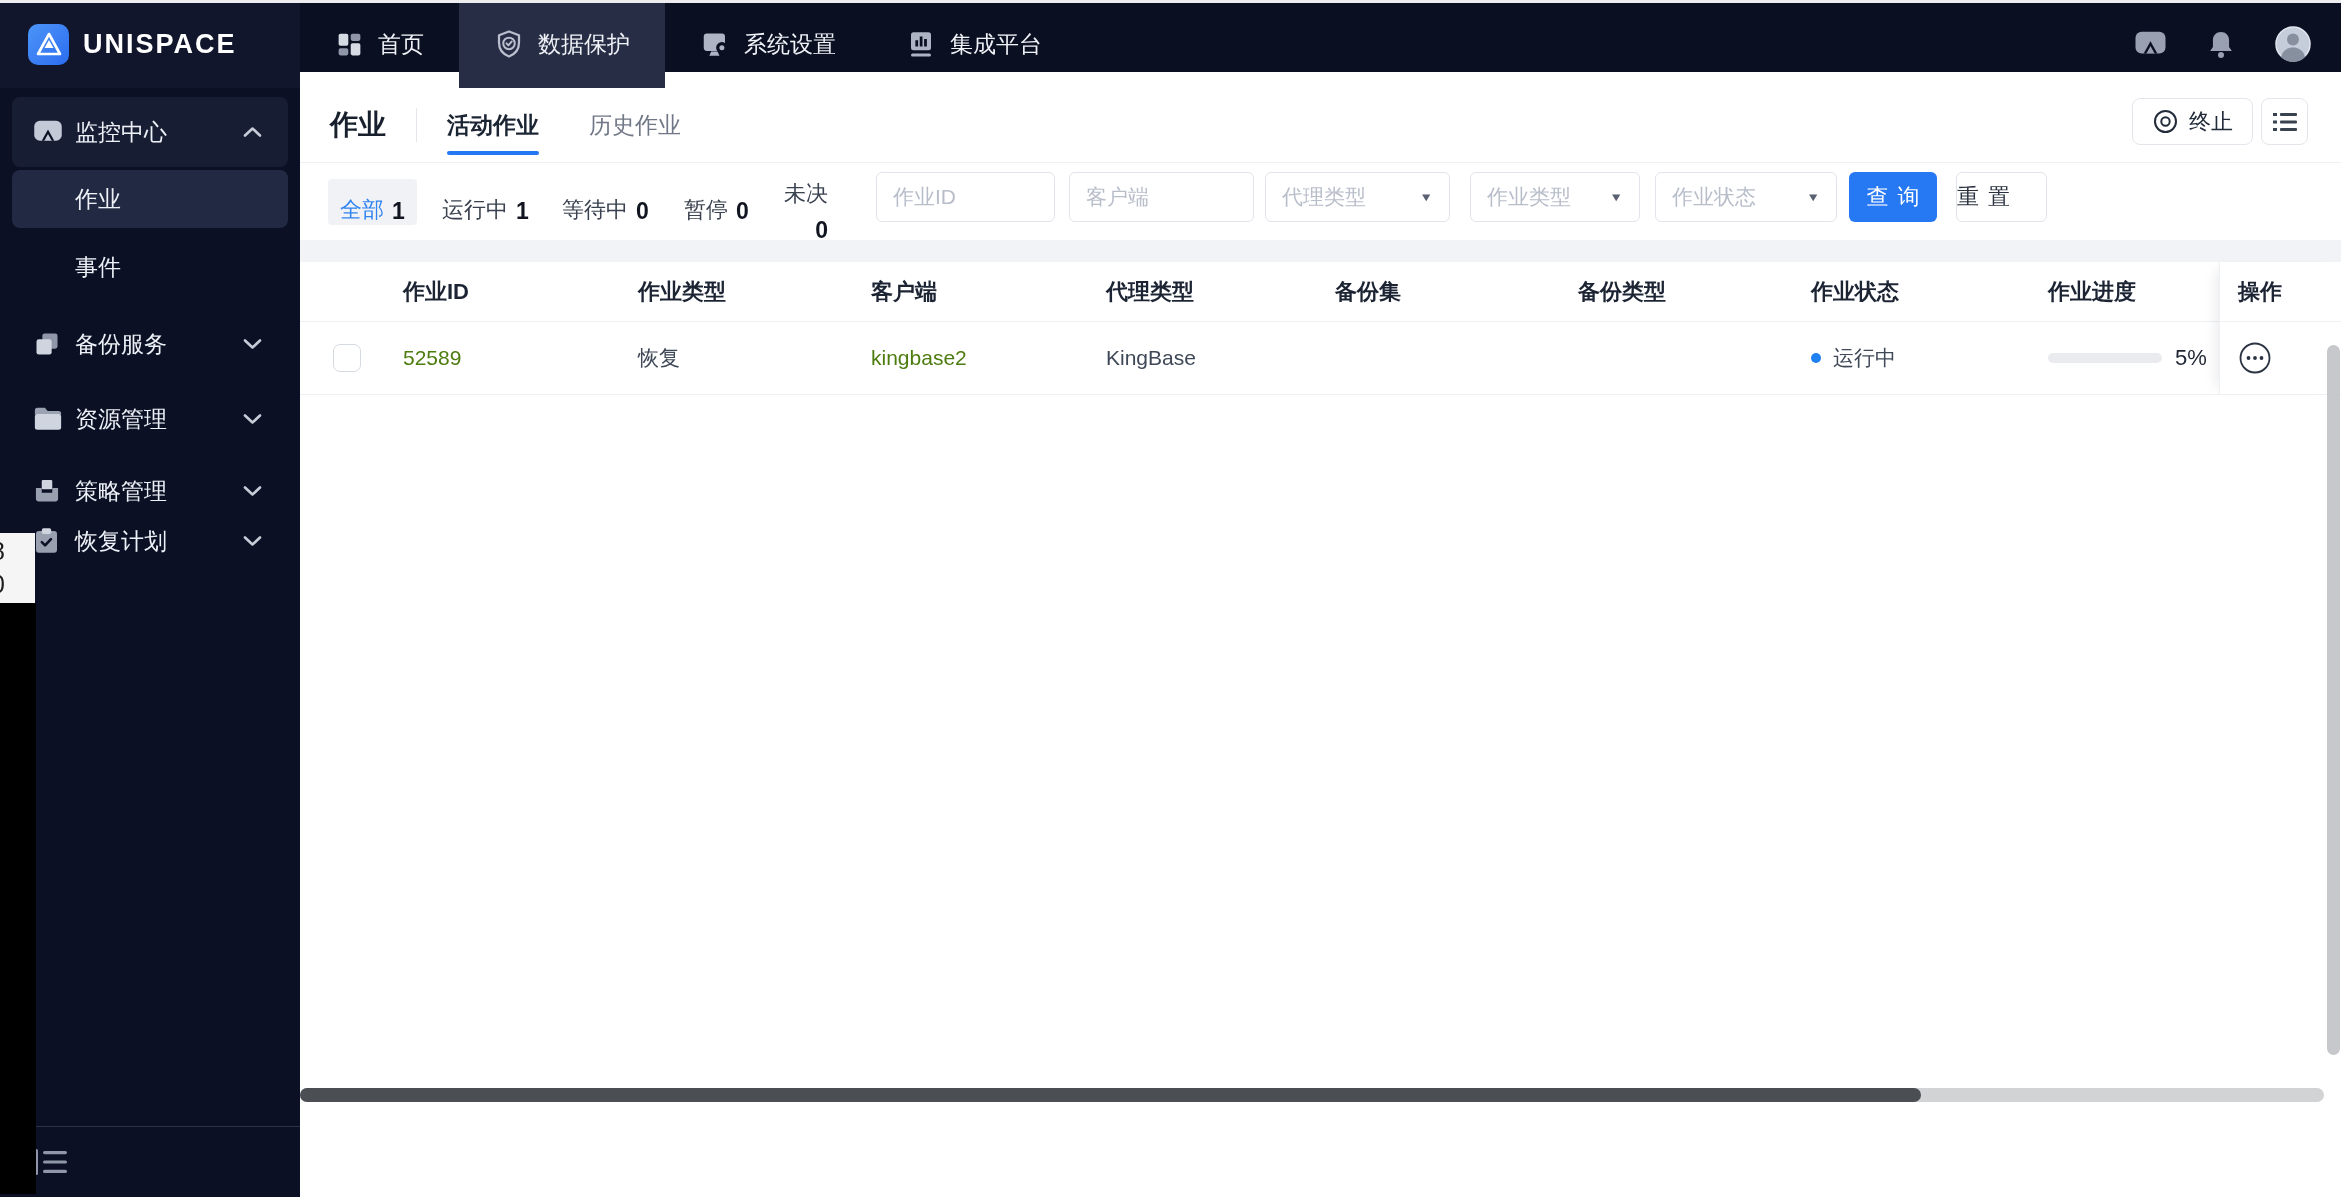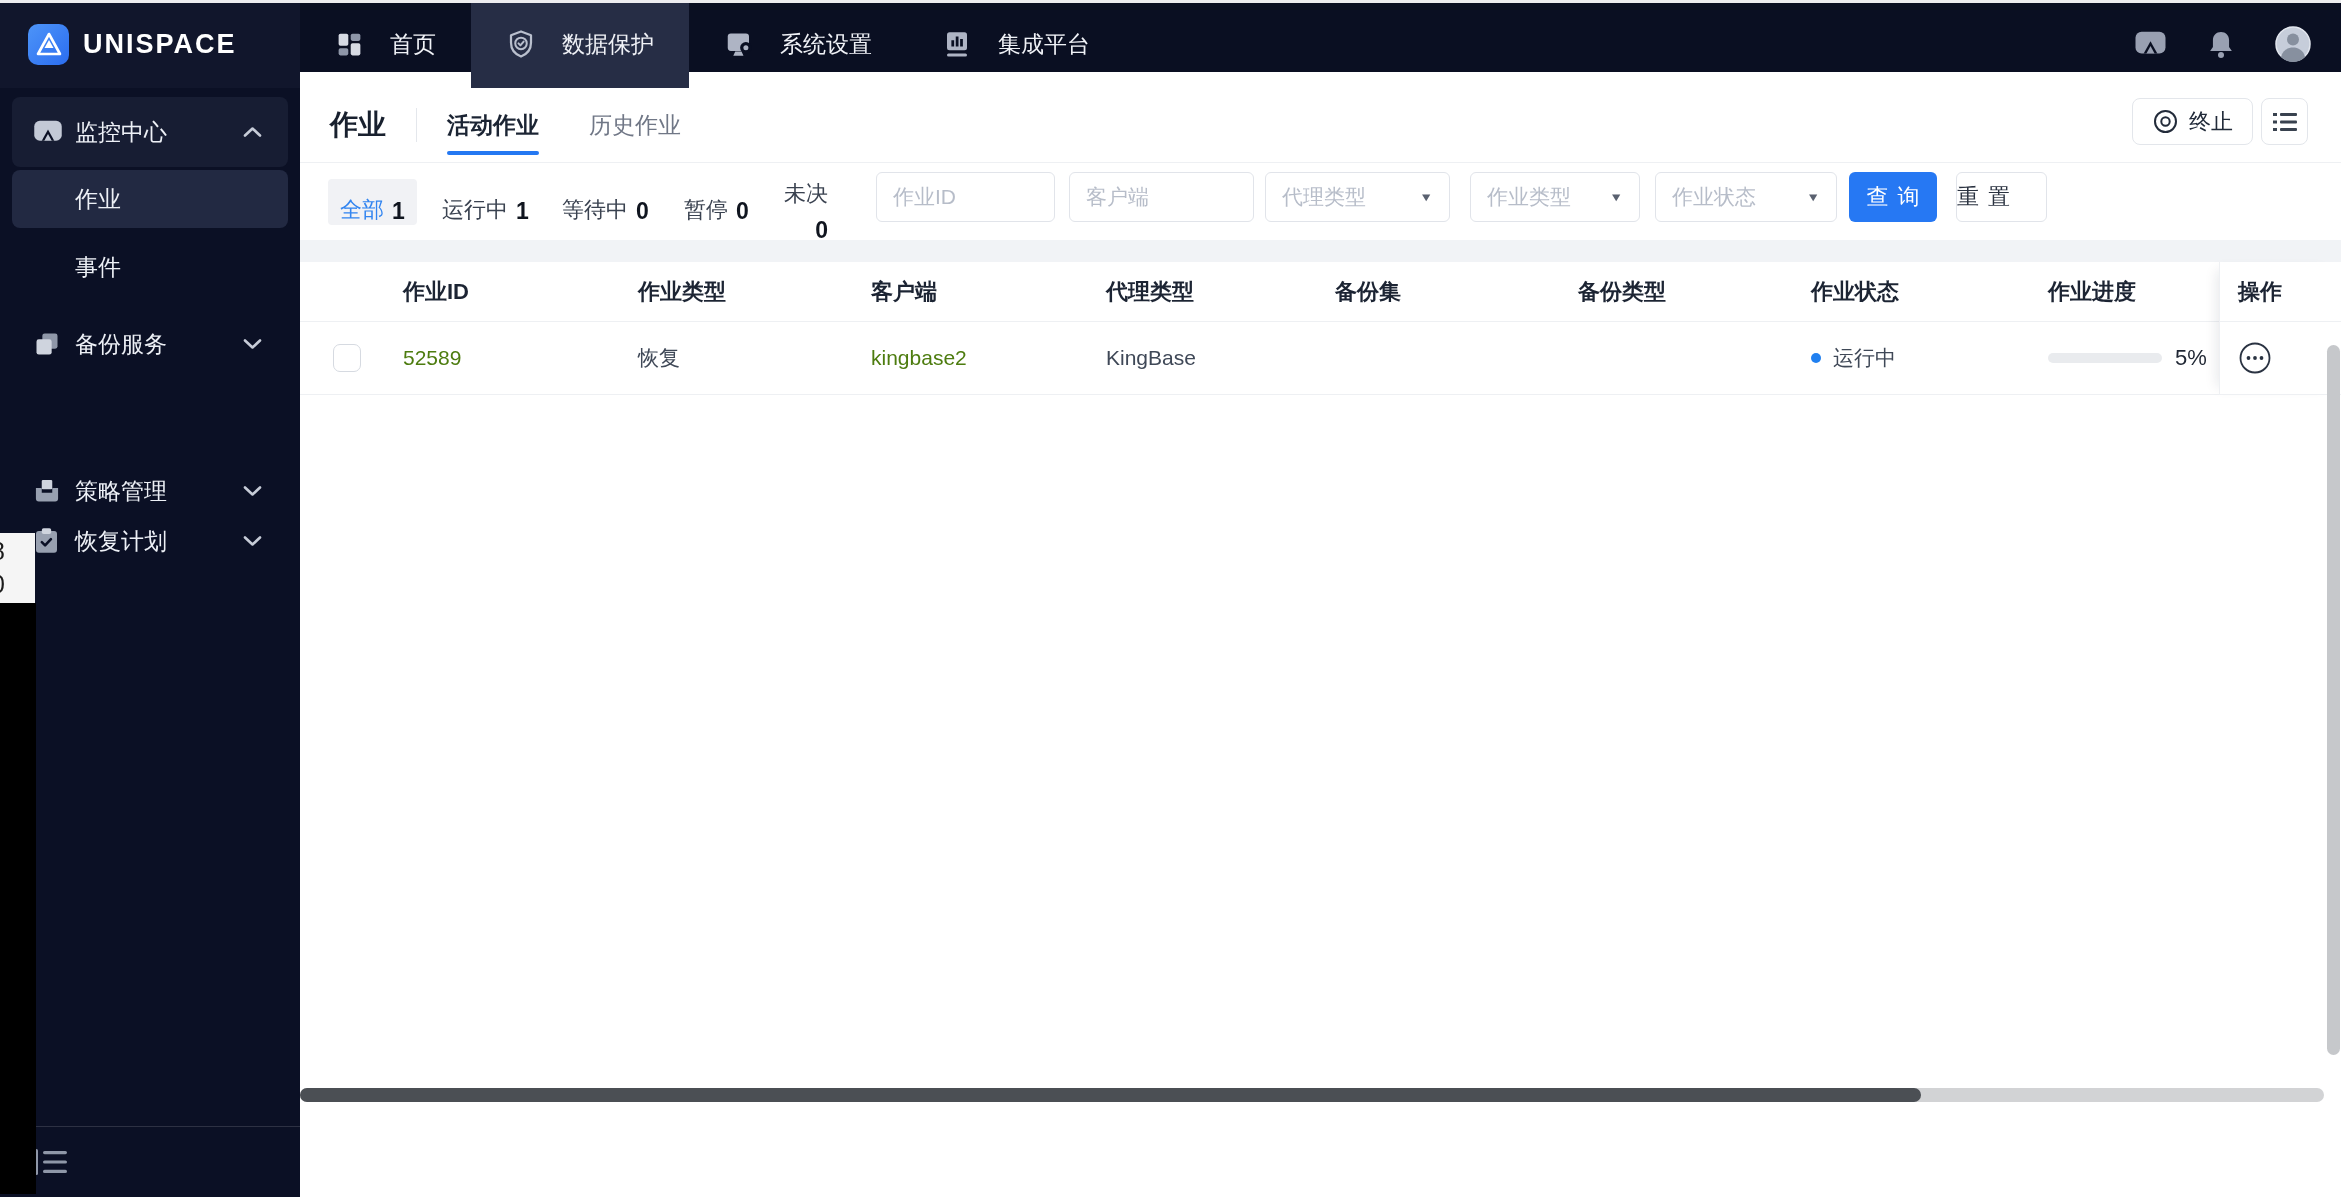--- a/index.html
+++ b/index.html
@@ -7,21 +7,21 @@
   body { font-family: "Liberation Sans", "DejaVu Sans", sans-serif; background:#fff; overflow:hidden; }
   .page { position:relative; width:2341px; height:1197px; background:#fff; overflow:hidden; }
   .top-edge { position:absolute; left:0; top:0; width:2341px; height:3px; background:#ededf0; z-index:60; }
 
   
   .topbar { position:absolute; left:0; top:0; width:2341px; height:72px; background:#0a0f22; z-index:30; }
   .logo-block { position:absolute; left:0; top:0; width:300px; height:88px; background:#11162c; display:flex; align-items:center; padding-left:28px; }
   .logo-badge { width:41px; height:41px; border-radius:10px; background:linear-gradient(135deg,#4d94f8,#2b6df0); display:flex; align-items:center; justify-content:center; }
   .logo-text { color:#fff; font-size:27px; font-weight:700; letter-spacing:2px; margin-left:14px; }
   .nav-items { position:absolute; left:300px; top:0; height:88px; display:flex; }
-  .nav-item { height:88px; display:flex; align-items:center; padding:0 35px; color:#f0f2f7; font-size:23px; cursor:pointer;gap:12px; }
+  .nav-item { height:88px; display:flex; align-items:center; padding:0 35px; color:#f0f2f7; font-size:23px; cursor:pointer; }
   .nav-item.active { background:#262d45; }
   .nav-item svg { margin-right:14px; }
   .top-right { position:absolute; right:30px; top:0; height:88px; display:flex; align-items:center; gap:40px; }
 
   
   .sidebar { position:absolute; left:0; top:88px; width:300px; height:1109px; background:#0b1025; z-index:20; }
   .side-group { position:absolute; left:12px; width:276px; height:70px; border-radius:8px; display:flex; align-items:center; color:#edf0f6; font-size:23px; cursor:pointer; }
   .side-group .g-icon { position:absolute; left:21px; top:50%; transform:translateY(-50%); }
   .side-group .g-label { position:absolute; left:63px; }
   .side-group .g-chevron { position:absolute; right:26px; top:50%; transform:translateY(-50%); }
@@ -182,20 +182,30 @@
     <div class="side-group" style="top:221px;">
       <svg class="g-icon" width="28" height="28" viewBox="0 0 24 24">
           <rect x="8" y="3" width="13" height="13" rx="2" fill="#8f97a8"></rect>
           <rect x="3" y="8" width="13" height="13" rx="2" fill="#cfd4de"></rect>
         </svg>
       <span class="g-label">备份服务</span>
       <svg class="g-chevron" width="19" height="12" viewBox="0 0 19 12">
           <path d="M2 2.5 L9.5 9.5 L17 2.5" fill="none" stroke="#c7ccd8" stroke-width="2.6" stroke-linecap="round" stroke-linejoin="round"></path>
         </svg>
     </div>
+    <div class="side-group" style="top:296px;">
+      <svg class="g-icon" width="30" height="26" viewBox="0 0 24 20">
+          <path d="M1.5 3 a2 2 0 0 1 2-2 h6 l2.2 2.6 h8.8 a2 2 0 0 1 2 2 v1 H1.5 Z" fill="#9ba2b2"></path>
+          <rect x="1.5" y="6" width="21" height="12.5" rx="2" fill="#cfd4de"></rect>
+        </svg>
+      <span class="g-label">资源管理</span>
+      <svg class="g-chevron" width="19" height="12" viewBox="0 0 19 12">
+          <path d="M2 2.5 L9.5 9.5 L17 2.5" fill="none" stroke="#c7ccd8" stroke-width="2.6" stroke-linecap="round" stroke-linejoin="round"></path>
+        </svg>
+    </div>
     <div class="side-group" style="top:368px;">
       <svg class="g-icon" width="28" height="28" viewBox="0 0 24 24">
           <rect x="7.5" y="2.5" width="9" height="8" rx="1" fill="#cfd4de"></rect>
           <path d="M2.5 9.5 v9 a2.5 2.5 0 0 0 2.5 2.5 h14 a2.5 2.5 0 0 0 2.5-2.5 v-9 h-5 v4 h-9 v-4 z" fill="#98a0b0"></path>
         </svg>
       <span class="g-label">策略管理</span>
       <svg class="g-chevron" width="19" height="12" viewBox="0 0 19 12">
           <path d="M2 2.5 L9.5 9.5 L17 2.5" fill="none" stroke="#c7ccd8" stroke-width="2.6" stroke-linecap="round" stroke-linejoin="round"></path>
         </svg>
     </div>

